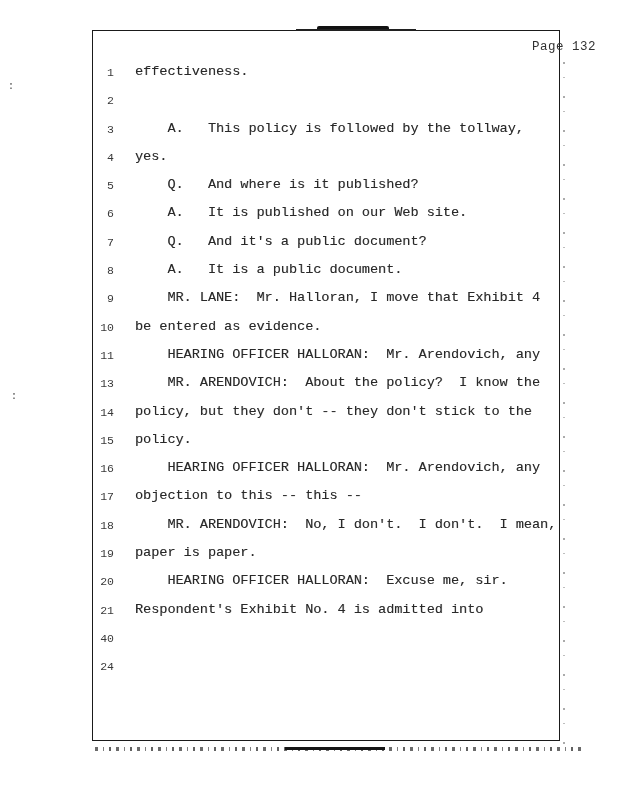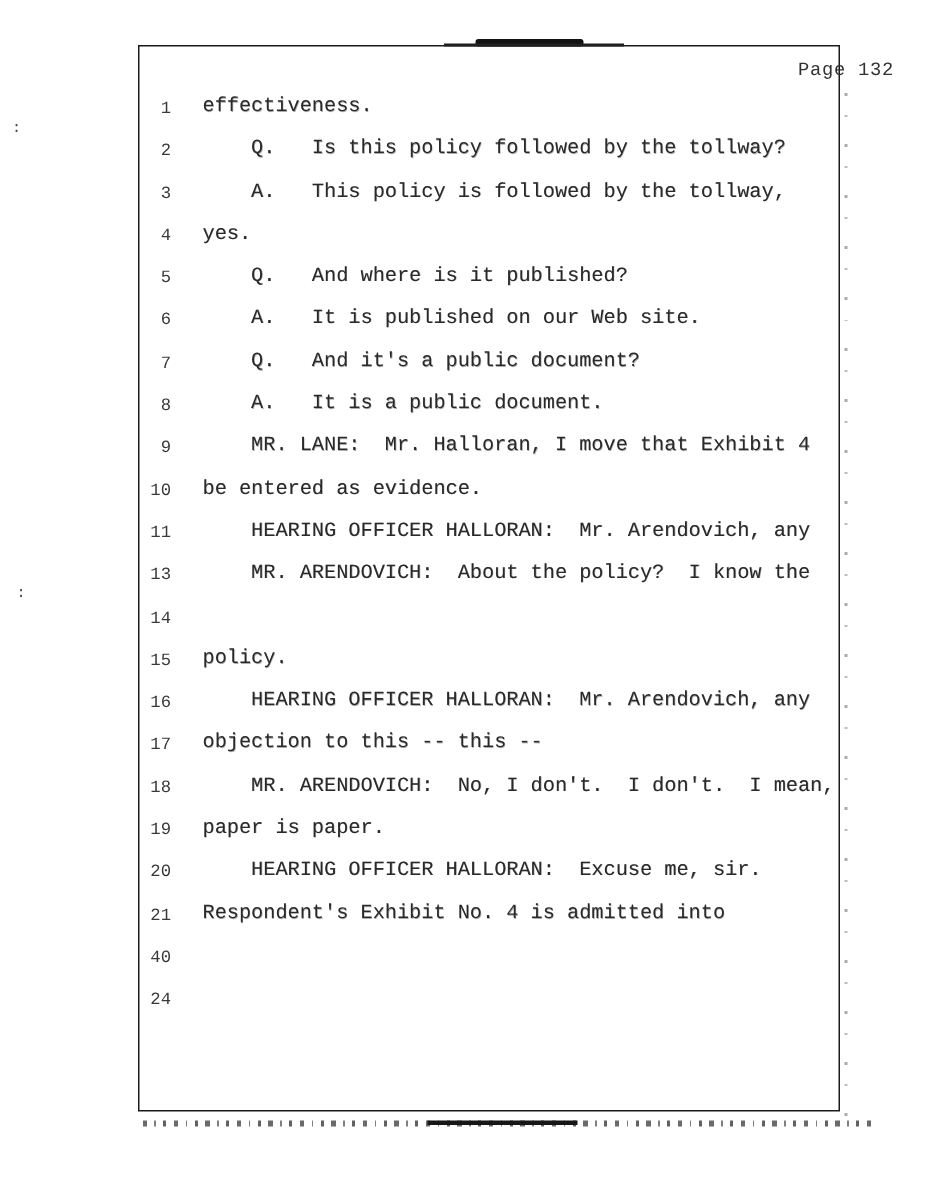--- a/index.html
+++ b/index.html
@@ -141,21 +141,20 @@
   <div class="page-number">Page 132</div>
 
   <div class="transcript-body">
   <div class="t-line">
     <span class="num">1</span>
     <span class="txt">effectiveness.</span>
   </div>
 
   <div class="t-line">
     <span class="num">2</span>
-    <span class="txt">    Q.   Is this policy followed by the tollway?</span>
   </div>
 
   <div class="t-line">
     <span class="num">3</span>
     <span class="txt">    A.   This policy is followed by the tollway,</span>
   </div>
 
   <div class="t-line">
     <span class="num">4</span>
     <span class="txt">yes.</span>
@@ -197,20 +196,21 @@
   </div>
 
 
   <div class="t-line">
     <span class="num">13</span>
     <span class="txt">    MR. ARENDOVICH:  About the policy?  I know the</span>
   </div>
 
   <div class="t-line">
     <span class="num">14</span>
+    <span class="txt">policy, but they don't -- they don't stick to the</span>
   </div>
 
   <div class="t-line">
     <span class="num">15</span>
     <span class="txt">policy.</span>
   </div>
 
   <div class="t-line">
     <span class="num">16</span>
     <span class="txt">    HEARING OFFICER HALLORAN:  Mr. Arendovich, any</span>

